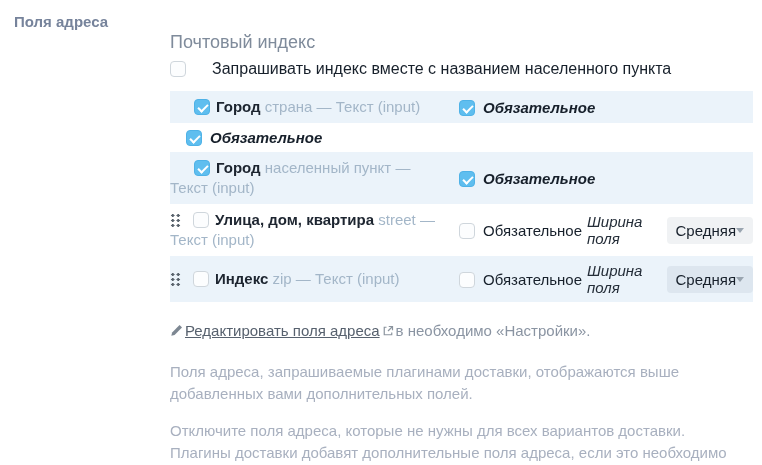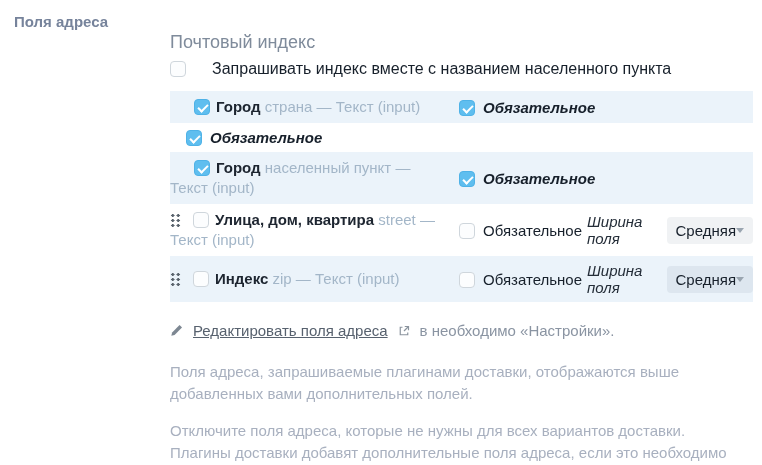--- a/index.html
+++ b/index.html
@@ -42,21 +42,21 @@
   .req-label.strong { font-weight:bold; font-style:italic; }
   .cell-width { flex:1; display:flex; align-items:center; gap:14px; }
   .width-label { font-style:italic; color:#242d38; }
   .select { width:92px; height:27px; background:rgba(35,60,90,0.065); border-radius:4px;
             display:flex; align-items:center; justify-content:space-between;
             padding:0 9px; cursor:pointer; color:#17202b; }
   .caret { width:0; height:0; border-left:4px solid transparent; border-right:4px solid transparent;
            border-top:5px solid #9aa5b0; }
 
   
-  .edit-line { margin-top:20px; display:flex; align-items:center; gap:10px; }
+  .edit-line { margin-top:20px; display:flex; align-items:center; gap:2px; }
   .edit-link { color:#57616e; text-decoration:underline; cursor:pointer; }
   .link-suffix { color:#8a94a2; }
   .icon-svg { display:inline-block; vertical-align:middle; }
 
   
   .note { margin-top:22px; color:#a8b0bf; line-height:22px; max-width:560px; }
   .note.second { margin-top:15px; }
 </style>
 </head>
 <body>

